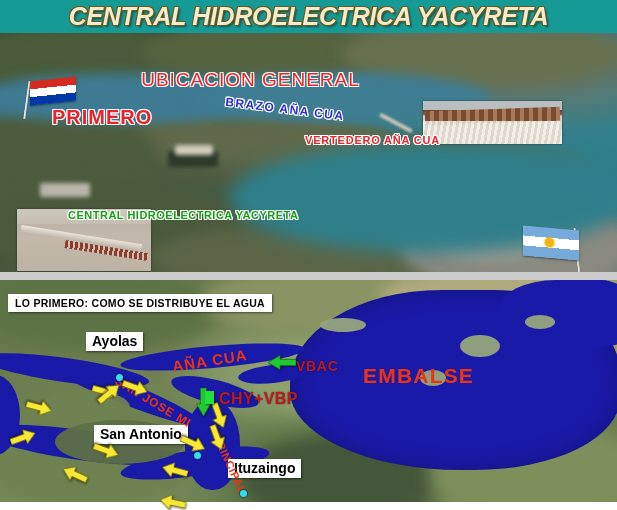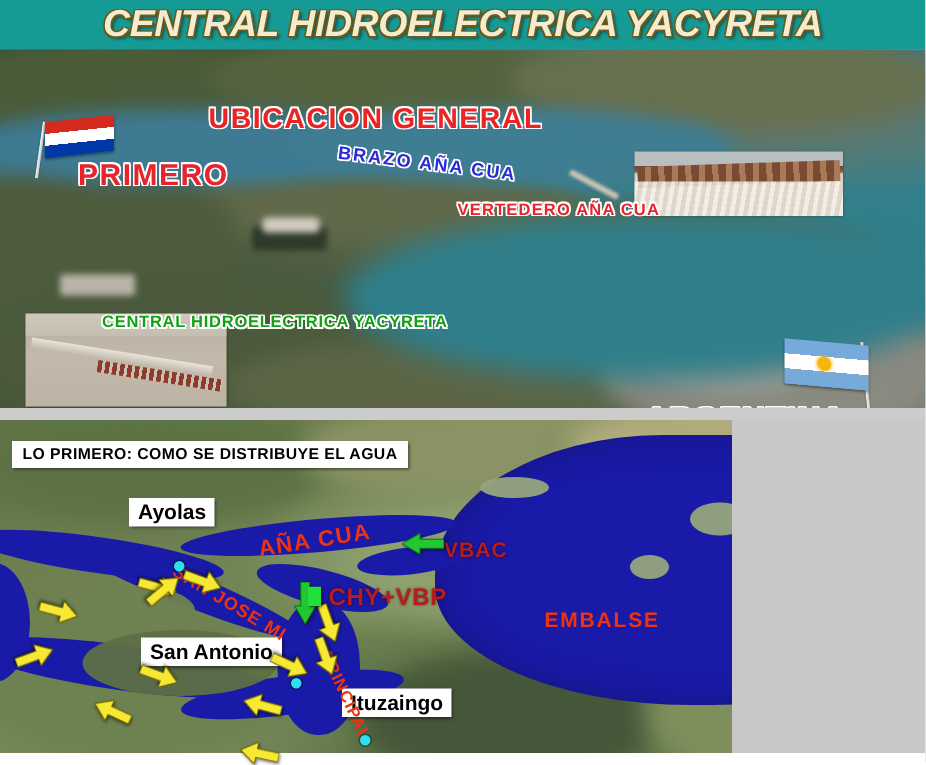--- a/index.html
+++ b/index.html
@@ -66,21 +66,21 @@
     border-radius: 50%;
     pointer-events: none;
   }
 
   #sub-title {
     position: absolute;
     left: 0; top: 36px;
     width: 501px;
     text-align: center;
     font-size: 19px;
-    font-weight: bold;
+    font-weight: normal;
     letter-spacing: 1px;
     color: #ee2222;
     text-shadow:
       -1px -1px 0 #ffffff, 1px -1px 0 #ffffff,
       -1px  1px 0 #ffffff, 1px  1px 0 #ffffff;
     z-index: 30;
   }
 
   .map-label {
     position: absolute;
@@ -230,21 +230,21 @@
     position: absolute;
     left: 0; top: 272px;
     width: 617px; height: 8px;
     background: #cccccc;
   }
 
   
   #panel-bottom {
     position: absolute;
     left: 0; top: 280px;
-    width: 488px; height: 230px;
+    width: 617px; height: 230px;
     overflow: hidden;
     background:
       radial-gradient(ellipse 140px 60px at 300px 90px, #9dae7e 0%, rgba(157,174,126,0) 100%),
       radial-gradient(ellipse 120px 55px at 420px 35px, #b6b48a 0%, rgba(182,180,138,0) 100%),
       radial-gradient(ellipse 130px 60px at 120px 200px, #7d8f63 0%, rgba(125,143,99,0) 100%),
       radial-gradient(ellipse 160px 70px at 300px 195px, #536b40 0%, rgba(83,107,64,0) 100%),
       linear-gradient(160deg, #5f7347 0%, #6d7e50 25%, #768a58 50%, #6a7e4f 75%, #61754a 100%);
   }
   #reservoir {
     position: absolute;
@@ -324,22 +324,22 @@
     left: 110px; top: 395px;
     font-size: 12px; letter-spacing: 0.8px;
     transform: rotate(31deg);
   }
   #label-principal {
     left: 198px; top: 458px;
     font-size: 11px; letter-spacing: 0.6px;
     transform: rotate(65deg);
   }
   #label-embalse {
-    left: 363px; top: 405px;
-    font-size: 14px; letter-spacing: 1.2px;
+    left: 363px; top: 364px;
+    font-size: 21px; letter-spacing: 1.2px;
   }
 
   .green-label {
     position: absolute;
     color: #b91c1c;
     font-weight: bold;
     z-index: 27;
     white-space: nowrap;
     text-shadow: 0 0 2px rgba(0,0,0,.55);
   }

